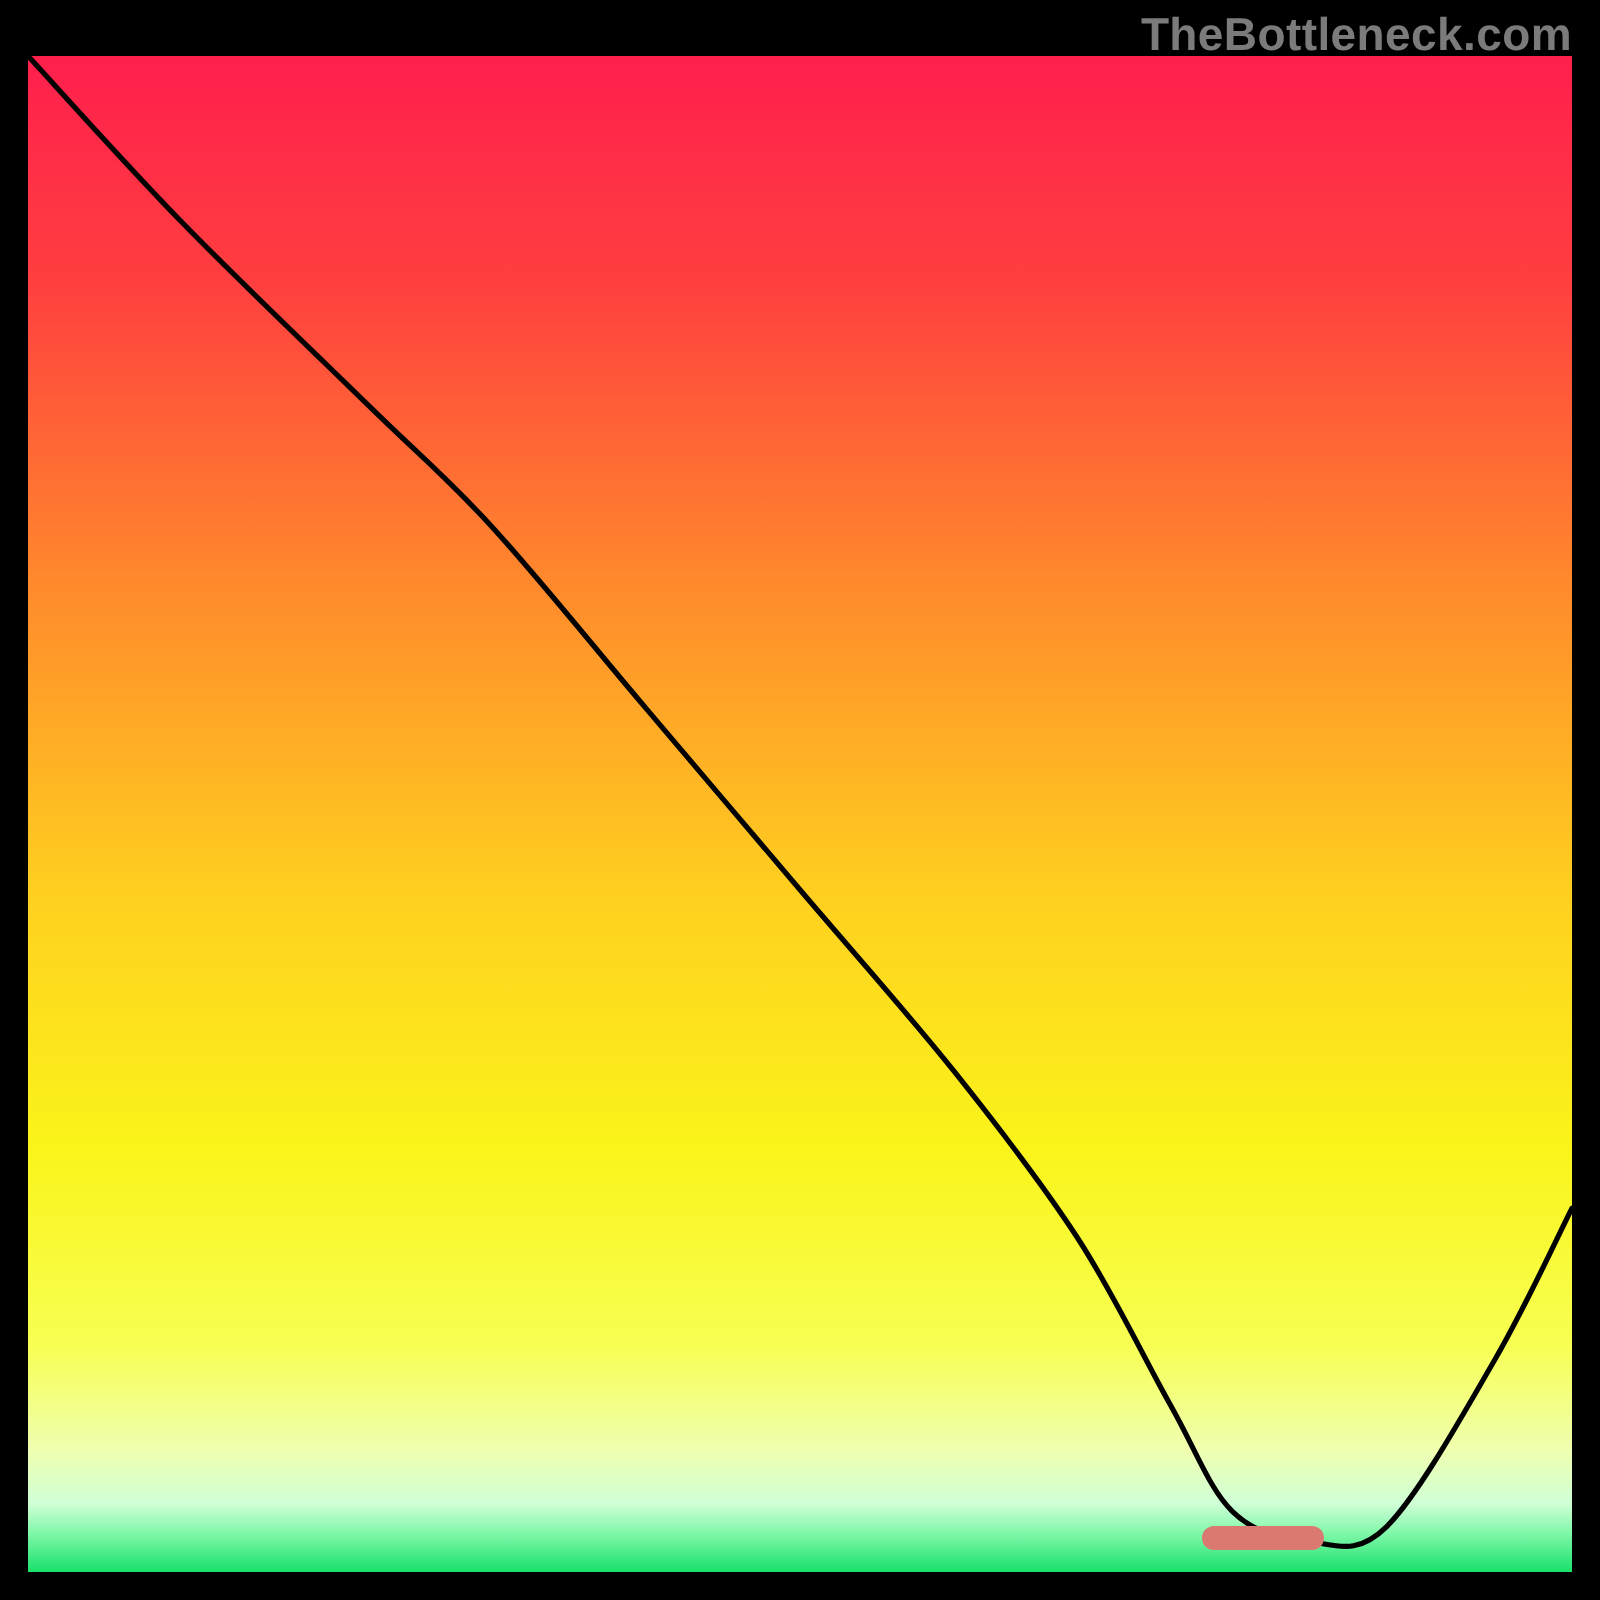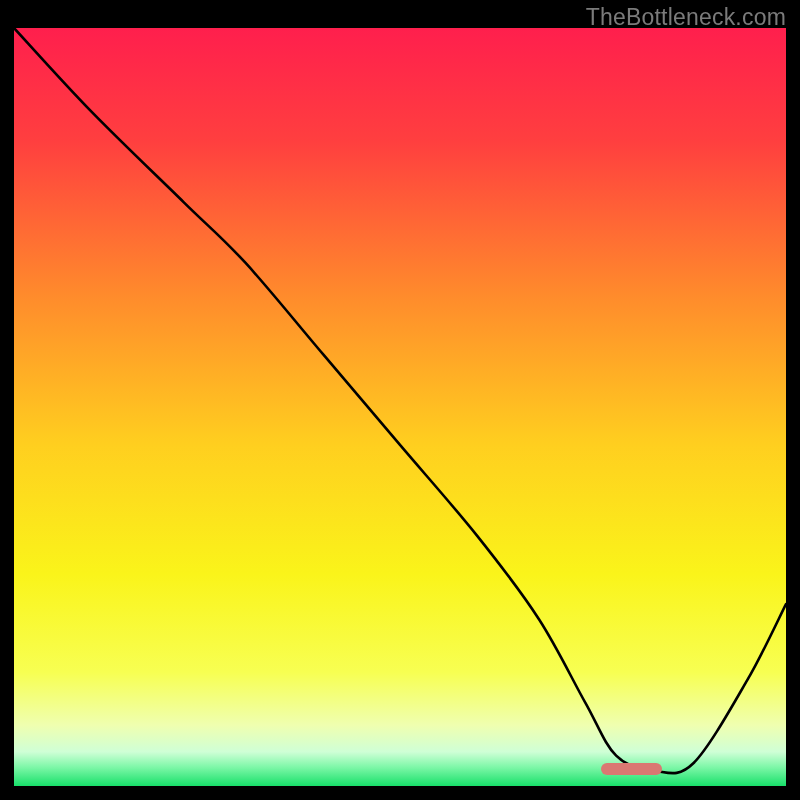--- a/index.html
+++ b/index.html
@@ -30,21 +30,21 @@
   .gradient {
     position: absolute;
     inset: 0;
   }
   .watermark {
     position: absolute;
     top: 4px;
     right: 14px;
     color: #7b7b7b;
     font-size: 23px;
-    font-weight: 400;
+    font-weight: 700;
     letter-spacing: 0.2px;
   }
   svg {
     position: absolute;
     left: 0;
     top: 0;
   }
   .marker {
     position: absolute;
     background: #da7872;

